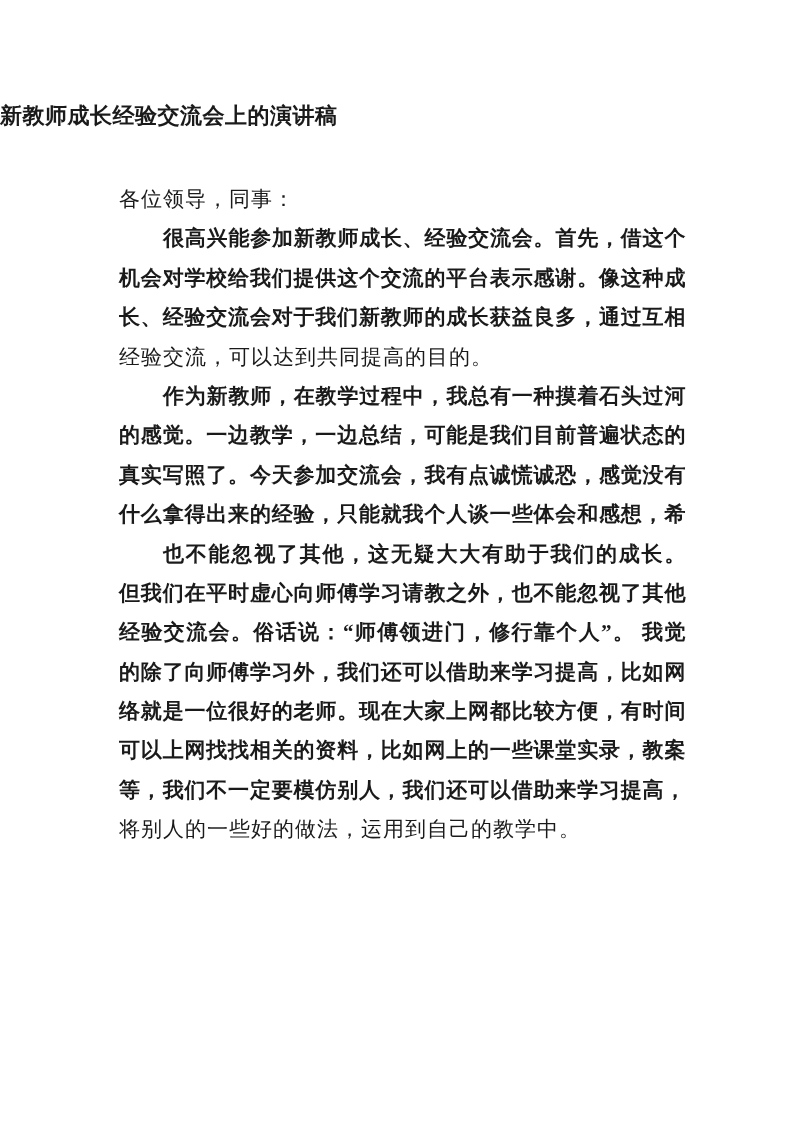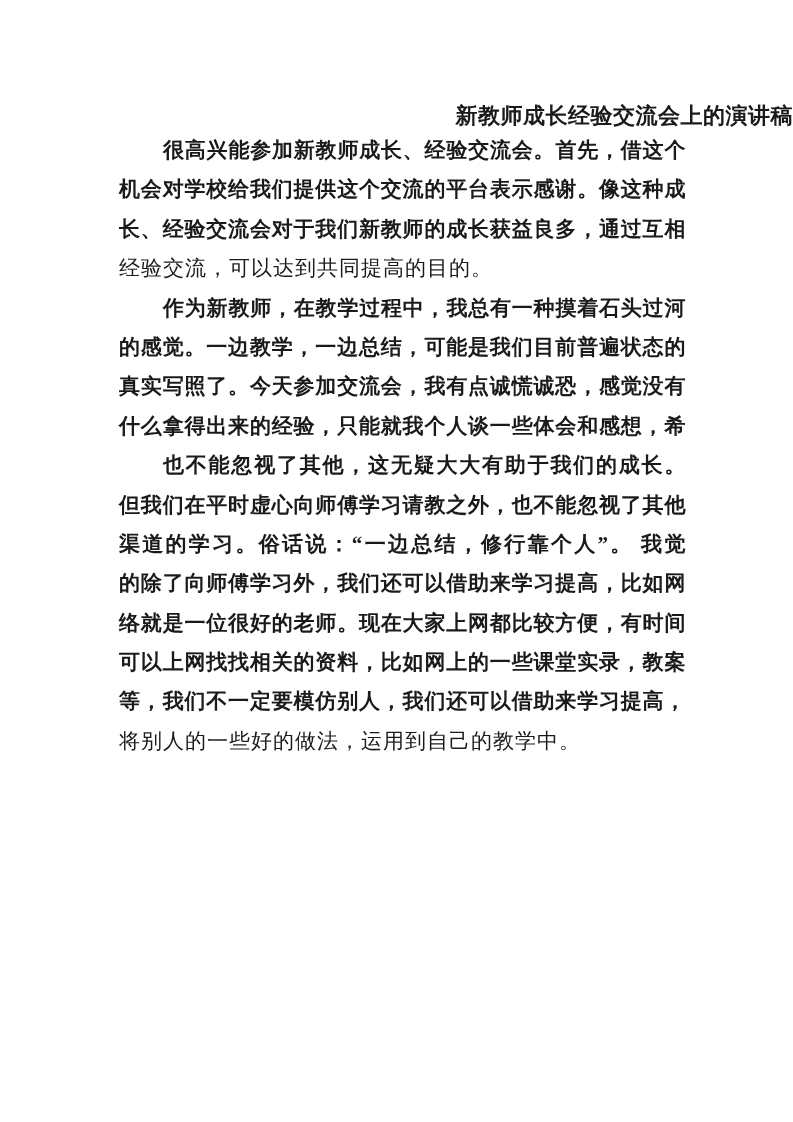--- a/index.html
+++ b/index.html
@@ -15,22 +15,23 @@
     overflow: hidden;
     font-family: "Liberation Serif", "DejaVu Serif", serif;
     color: #1a1a1a;
   }
   .doc-title {
     padding-top: 101px;
     height: 30px;
     line-height: 30px;
     font-size: 22px;
     font-weight: bold;
-    text-align: right;
+    text-align: left;
     letter-spacing: 0.5px;
+    margin-bottom: 49px;
   }
   .textblock {
     margin-left: 119px;
     width: 567px;
   }
   .ln {
     height: 39.4px;
     line-height: 39.4px;
     font-size: 21px;
     letter-spacing: 1px;
@@ -49,31 +50,32 @@
   }
 </style>
 </head>
 <body>
 
 <div class="page">
 
   <div class="doc-title">新教师成长经验交流会上的演讲稿</div>
 
   <div class="textblock">
+    <div class="ln">各位领导，同事：</div>
     <div class="ln indent just">很高兴能参加新教师成长、经验交流会。首先，借这个</div>
     <div class="ln just">机会对学校给我们提供这个交流的平台表示感谢。像这种成</div>
     <div class="ln just">长、经验交流会对于我们新教师的成长获益良多，通过互相</div>
     <div class="ln">经验交流，可以达到共同提高的目的。</div>
     <div class="ln indent just">作为新教师，在教学过程中，我总有一种摸着石头过河</div>
     <div class="ln just">的感觉。一边教学，一边总结，可能是我们目前普遍状态的</div>
     <div class="ln just">真实写照了。今天参加交流会，我有点诚慌诚恐，感觉没有</div>
     <div class="ln just">什么拿得出来的经验，只能就我个人谈一些体会和感想，希</div>
     <div class="ln indent just">也不能忽视了其他，这无疑大大有助于我们的成长。</div>
     <div class="ln just">但我们在平时虚心向师傅学习请教之外，也不能忽视了其他</div>
-    <div class="ln just">渠道的学习。俗话说：“一边总结，修行靠个人”。 我觉</div>
+    <div class="ln just">经验交流会。俗话说：“师傅领进门，修行靠个人”。 我觉</div>
     <div class="ln just">的除了向师傅学习外，我们还可以借助来学习提高，比如网</div>
     <div class="ln just">络就是一位很好的老师。现在大家上网都比较方便，有时间</div>
     <div class="ln just">可以上网找找相关的资料，比如网上的一些课堂实录，教案</div>
     <div class="ln just">等，我们不一定要模仿别人，我们还可以借助来学习提高，</div>
     <div class="ln">将别人的一些好的做法，运用到自己的教学中。</div>
   </div>
 
 </div>
 
 </body></html>

